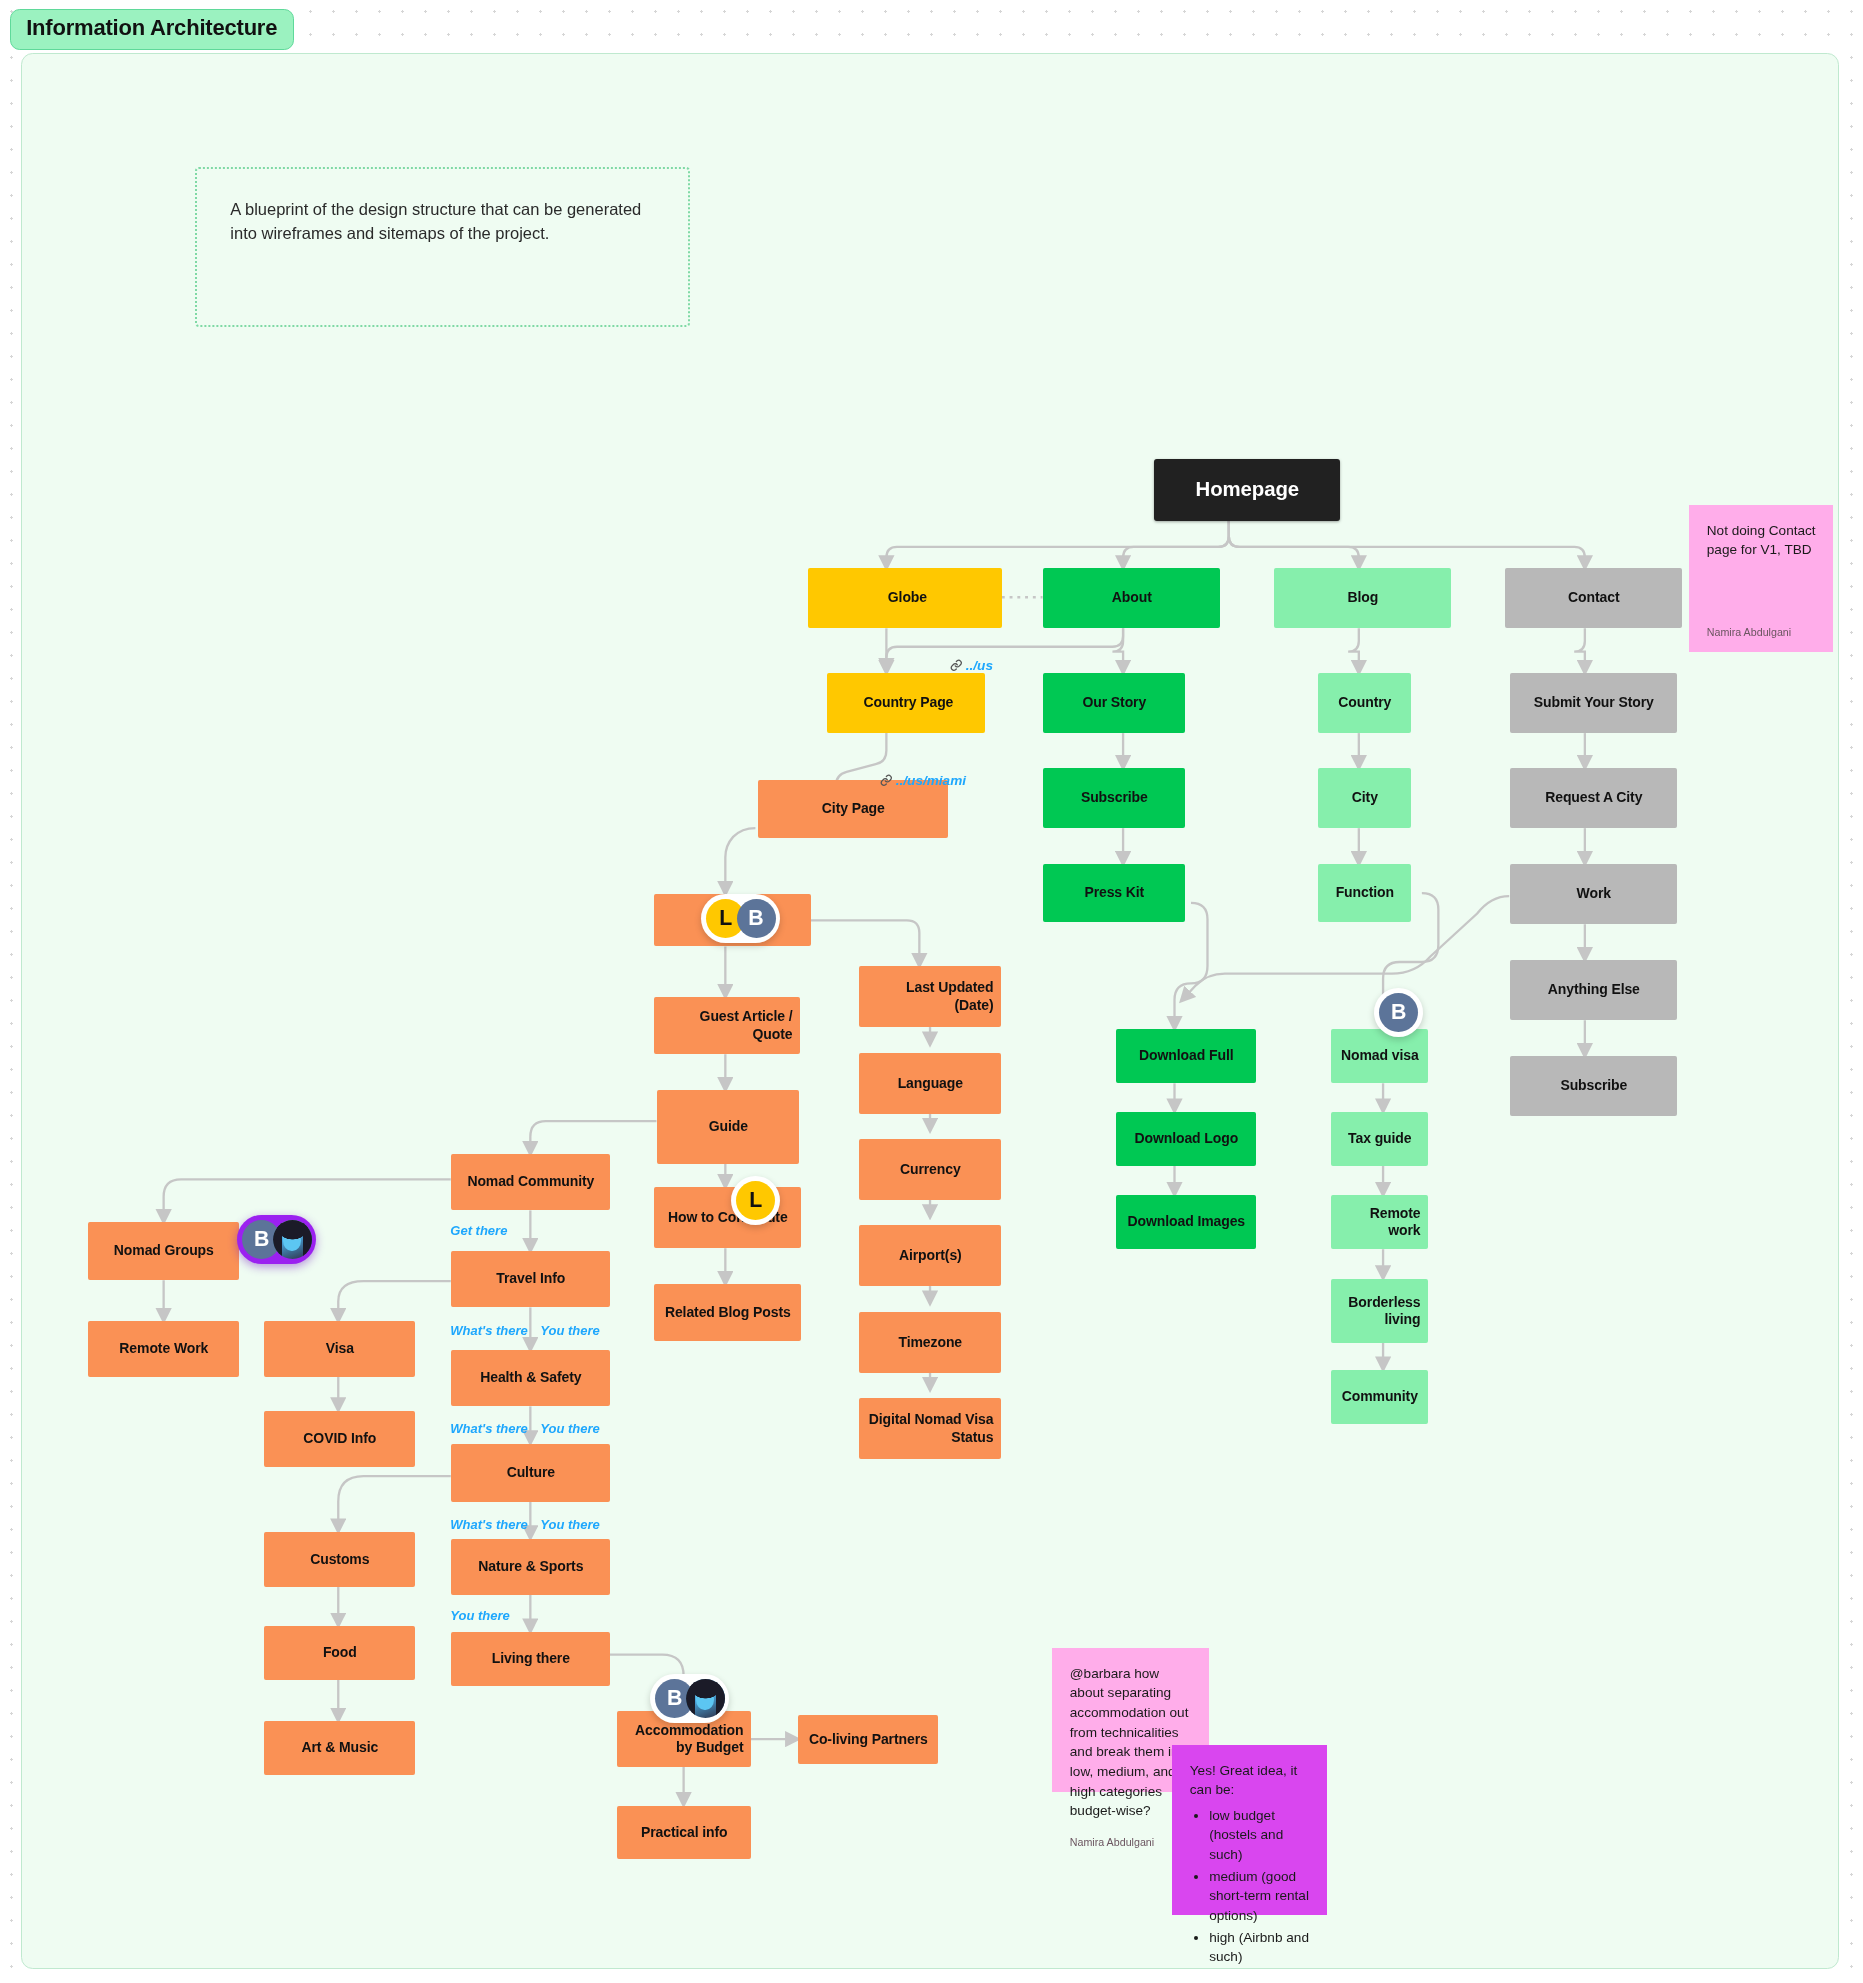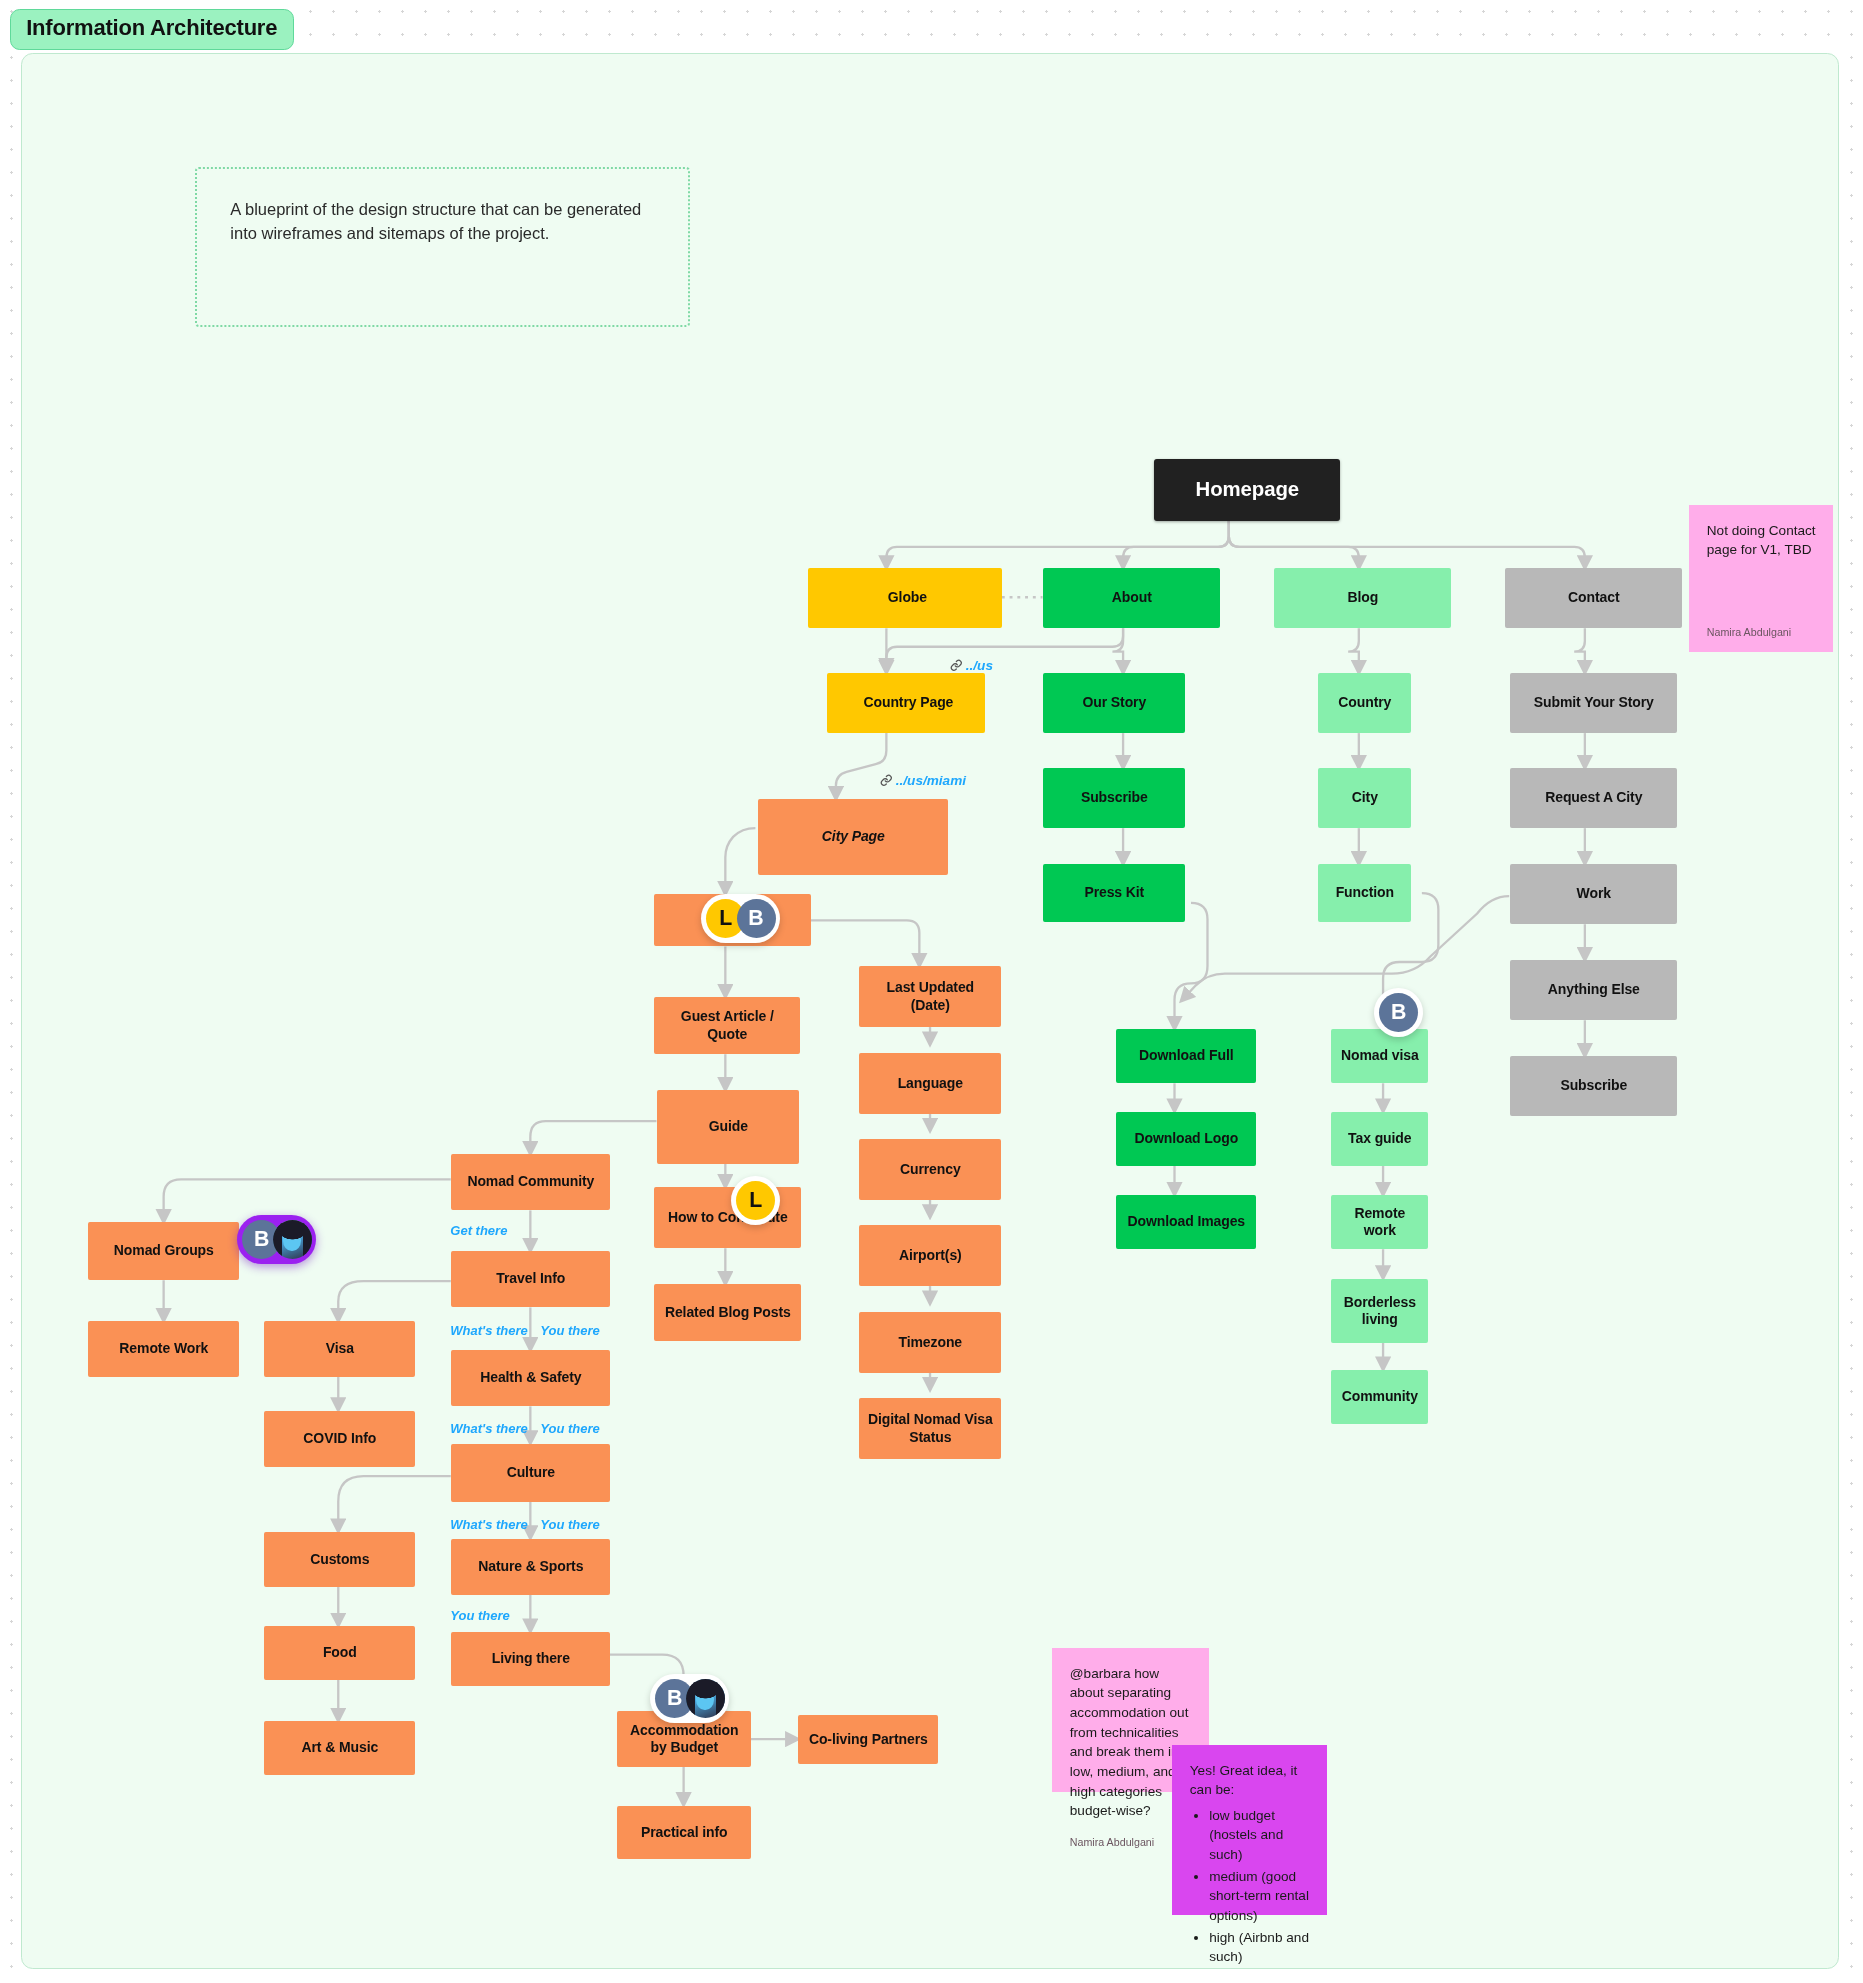--- a/index.html
+++ b/index.html
@@ -32,21 +32,21 @@
   .legend {
     position:absolute; left:173px; top:113px; width:495px; height:160px;
     border:2.4px dotted #7fd9a5; border-radius:3.9px;
     padding:29px 33px;
   }
   .legend h1 { margin:0 0 15.5px 0; font-size:29px; font-weight:700; color:#1c1c1c; letter-spacing:-0.4px; }
   .legend p  { margin:0; font-size:16.5px; line-height:1.45; color:#2a2a2a; }
 
   .node {
     position:absolute; display:flex; align-items:center; justify-content:center;
-    text-align:center; font-size:14px; font-weight:700; color:#111;
+    text-align:right; font-size:14px; font-weight:700; color:#111;
     line-height:1.25; padding:3.9px 7.8px; letter-spacing:-0.1px;
     border-radius:1.9px; z-index:10;
   }
   .node.root { background:#212121; color:#fff; font-size:20.4px; border-radius:2.9px;
                box-shadow:0 1px 2.9px rgba(0,0,0,.35); }
   .n-yellow { background:#FFC800;padding-left:12px; }
   .n-green  { background:#00C853; }
   .n-purple { background:#86efac; }
   .n-gray   { background:#B8B8B8; }
   .n-orange { background:#FA9155; }
@@ -208,21 +208,21 @@
   </div>
 
   <div class="node root" style="left:1132px;top:405px;width:186px;height:62px;">Homepage</div>
 
   <div class="node n-yellow" style="left:786px;top:514px;width:194px;height:60px;">Globe</div>
   <div class="node n-green" style="left:1021px;top:514px;width:177px;height:60px;">About</div>
   <div class="node n-purple" style="left:1252px;top:514px;width:177px;height:60px;">Blog</div>
   <div class="node n-gray" style="left:1483px;top:514px;width:177px;height:60px;">Contact</div>
 
   <div class="node n-yellow" style="left:805px;top:619px;width:158px;height:60px;">Country Page</div>
-  <div class="node n-orange" style="left:736px;top:745px;width:190px;height:76px;font-style:italic;">City Page</div>
+  <div class="node n-orange" style="left:736px;top:726px;width:190px;height:58px;">City Page</div>
   <div class="node n-orange" style="left:632px;top:840px;width:157px;height:52px;"></div>
 
   <div class="node n-orange" style="left:632px;top:943px;width:146px;height:57px;">Guest Article / Quote</div>
   <div class="node n-orange" style="left:635px;top:1036px;width:142px;height:74px;">Guide</div>
   <div class="node n-orange" style="left:632px;top:1133px;width:147px;height:61px;">How to Contribute</div>
   <div class="node n-orange" style="left:632px;top:1230px;width:147px;height:57px;">Related Blog Posts</div>
 
   <div class="node n-orange" style="left:837px;top:912px;width:142px;height:61px;">Last Updated (Date)</div>
   <div class="node n-orange" style="left:837px;top:999px;width:142px;height:61px;">Language</div>
   <div class="node n-orange" style="left:837px;top:1085px;width:142px;height:61px;">Currency</div>

